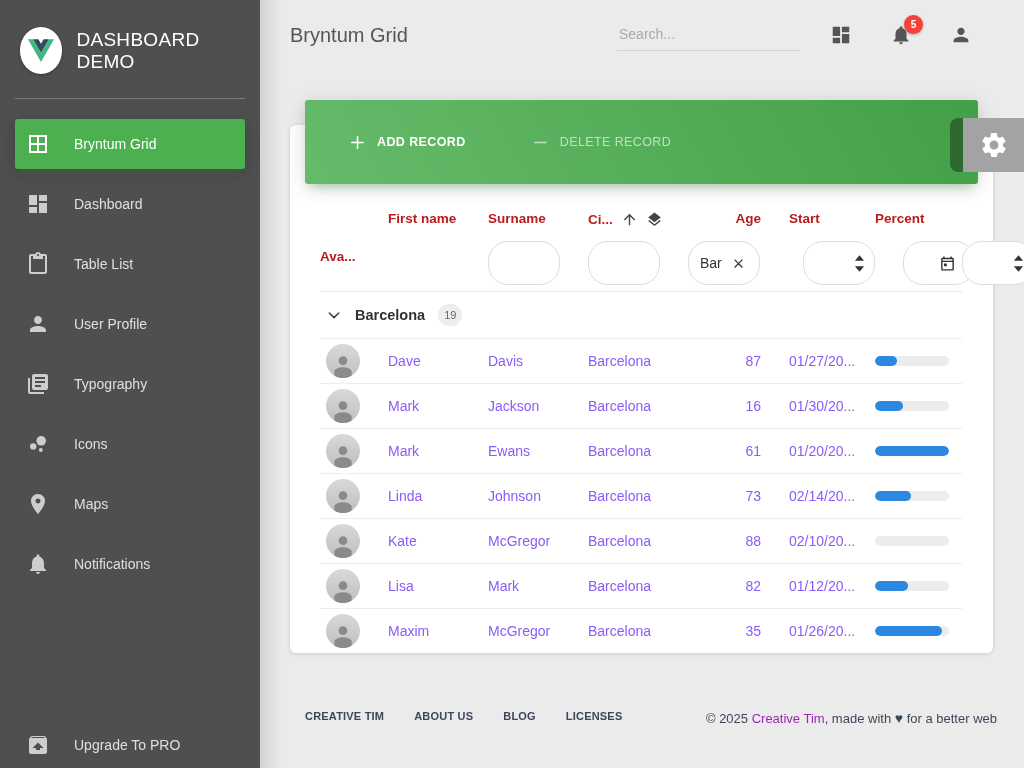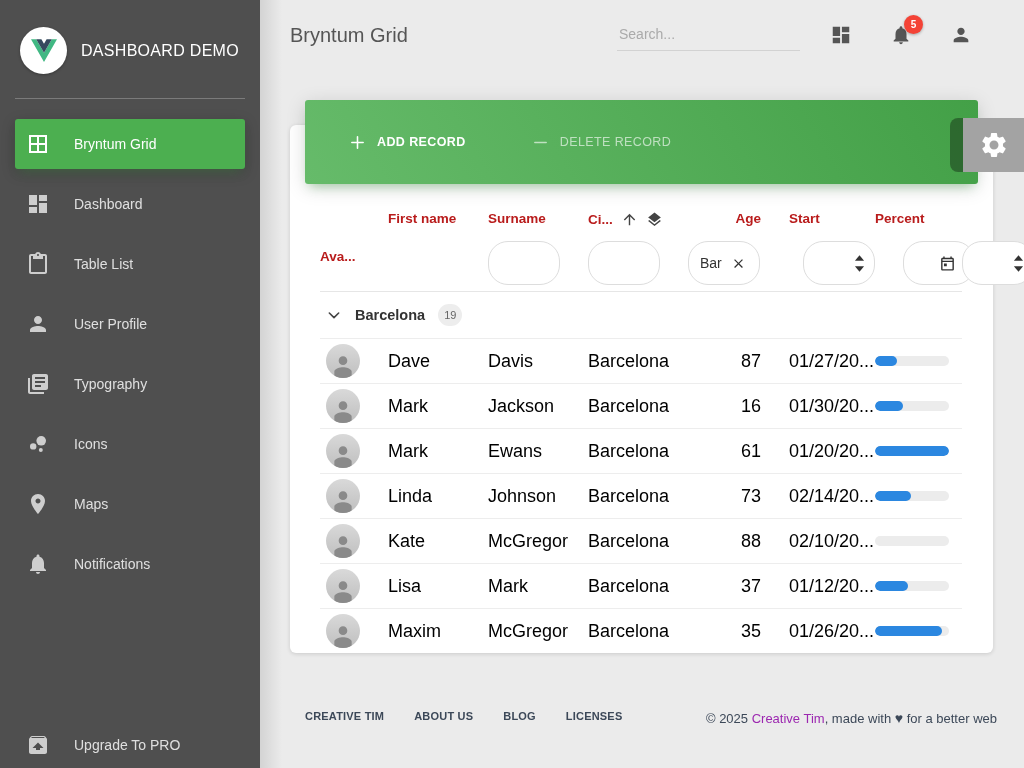--- a/index.html
+++ b/index.html
@@ -4,21 +4,21 @@
 <style>
   * { margin:0; padding:0; box-sizing:border-box; }
   html,body { width:1024px; height:768px; overflow:hidden; }
   body { font-family:"Liberation Sans","DejaVu Sans",sans-serif; background:#ebebeb; position:relative; color:#333; }
   svg { display:block; }
 
   
   .sidebar { position:absolute; left:0; top:0; width:260px; height:768px; background:#4f4f4f; z-index:10; }
   .brand { display:flex; align-items:center; gap:14px; padding:27px 15px 24px 20px; }
   .brand-logo { width:47px; height:47px; border-radius:50%; background:#fff; display:flex; align-items:center; justify-content:center; box-shadow:0 1px 3px rgba(0,0,0,.3); }
-  .brand-title { color:#fff; font-size:16px; letter-spacing:.3px; font-weight:400; }
+  .brand-title { color:#fff; font-size:19px; letter-spacing:.3px; font-weight:400; }
   .sidebar-divider { height:1px; background:rgba(255,255,255,.25); margin:0 15px; }
   .nav { margin-top:20px; }
   .nav-item { display:flex; align-items:center; gap:24px; height:50px; margin:0 15px 10px 15px; padding:0 11px; border-radius:3px; color:rgba(255,255,255,.82); cursor:pointer; }
   .nav-item .nico { width:24px; height:24px; color:rgba(255,255,255,.72); flex:0 0 24px; }
   .nav-item span.lbl { font-size:14px; }
   .nav-item.active { background:#4caf50; color:#fff; box-shadow:0 4px 14px 0 rgba(0,0,0,.22), 0 7px 10px -5px rgba(76,175,80,.4); }
   .nav-item.active .nico { color:#fff; }
   .upgrade { position:absolute; bottom:-12px; left:0; right:0; }
 
   
@@ -64,21 +64,21 @@
   .fbox .xico { width:15px; height:15px; color:#333; margin-left:9px; cursor:pointer; }
   .spin { position:absolute; right:9px; top:0; bottom:0; display:flex; flex-direction:column; justify-content:center; gap:5px; }
   .spin svg { width:11px; height:7px; color:#333; cursor:pointer; }
   .calico { width:17px; height:17px; color:#333; margin:0 auto; transform:translateX(8px); cursor:pointer; }
 
   .group-row { height:47px; border-top:1px solid #e6e6e6; display:flex; align-items:center; gap:13px; padding-left:6px; cursor:pointer; }
   .chev { width:16px; height:16px; color:#444; }
   .gname { font-size:14.5px; font-weight:700; color:#333; }
   .gcount { background:#ededed; color:#666; font-size:11px; min-width:22px; height:22px; border-radius:11px; display:flex; align-items:center; justify-content:center; padding:0 6px; }
 
-  .grow-r { height:45px; border-top:1px solid #ededed; font-size:18px; color:#000000; cursor:default; }
+  .grow-r { height:45px; border-top:1px solid #ededed; font-size:14px; color:#8b5cf6; cursor:default; }
   .cell.right { text-align:right; }
   .cell.padL { padding-left:28px; }
   .avatar { width:34px; height:34px; border-radius:50%; margin-left:6px; background:linear-gradient(180deg,#d9d9d9,#bfbfbf); overflow:hidden; display:flex; align-items:flex-end; justify-content:center; }
   .avatar svg { width:26px; height:26px; color:#8a8a8a; }
   .pbar { width:74px; height:10px; border-radius:5px; background:#ececec; overflow:hidden; }
   .pfill { height:100%; border-radius:5px; background:#2b87e0; }
 
   
   .footer { position:absolute; left:30px; right:0; bottom:0; height:58px; display:flex; align-items:flex-start; padding:0 27px 6px 15px; }
   .flink { font-size:11px; font-weight:600; letter-spacing:.2px; color:#3c4858; margin-right:30px; cursor:pointer; text-transform:uppercase; }
@@ -397,21 +397,21 @@
         <div class="cell">
             <div class="avatar">
               <svg viewBox="0 0 24 24" fill="currentColor">
                 <path d="M12 12c2.21 0 4-1.79 4-4s-1.79-4-4-4-4 1.79-4 4 1.79 4 4 4zm0 2c-2.67 0-8 1.34-8 4v6h16v-6c0-2.66-5.33-4-8-4z"></path>
               </svg>
             </div>
           </div>
         <div class="cell">Lisa</div>
         <div class="cell">Mark</div>
         <div class="cell">Barcelona</div>
-        <div class="cell right">37</div>
+        <div class="cell right">82</div>
         <div class="cell padL">01/12/20...</div>
         <div class="cell">
             <div class="pbar">
               <div class="pfill" style="width: 45%;"></div>
             </div>
           </div>
       </div>
       <div class="gr grow-r">
         <div class="cell">
             <div class="avatar">

